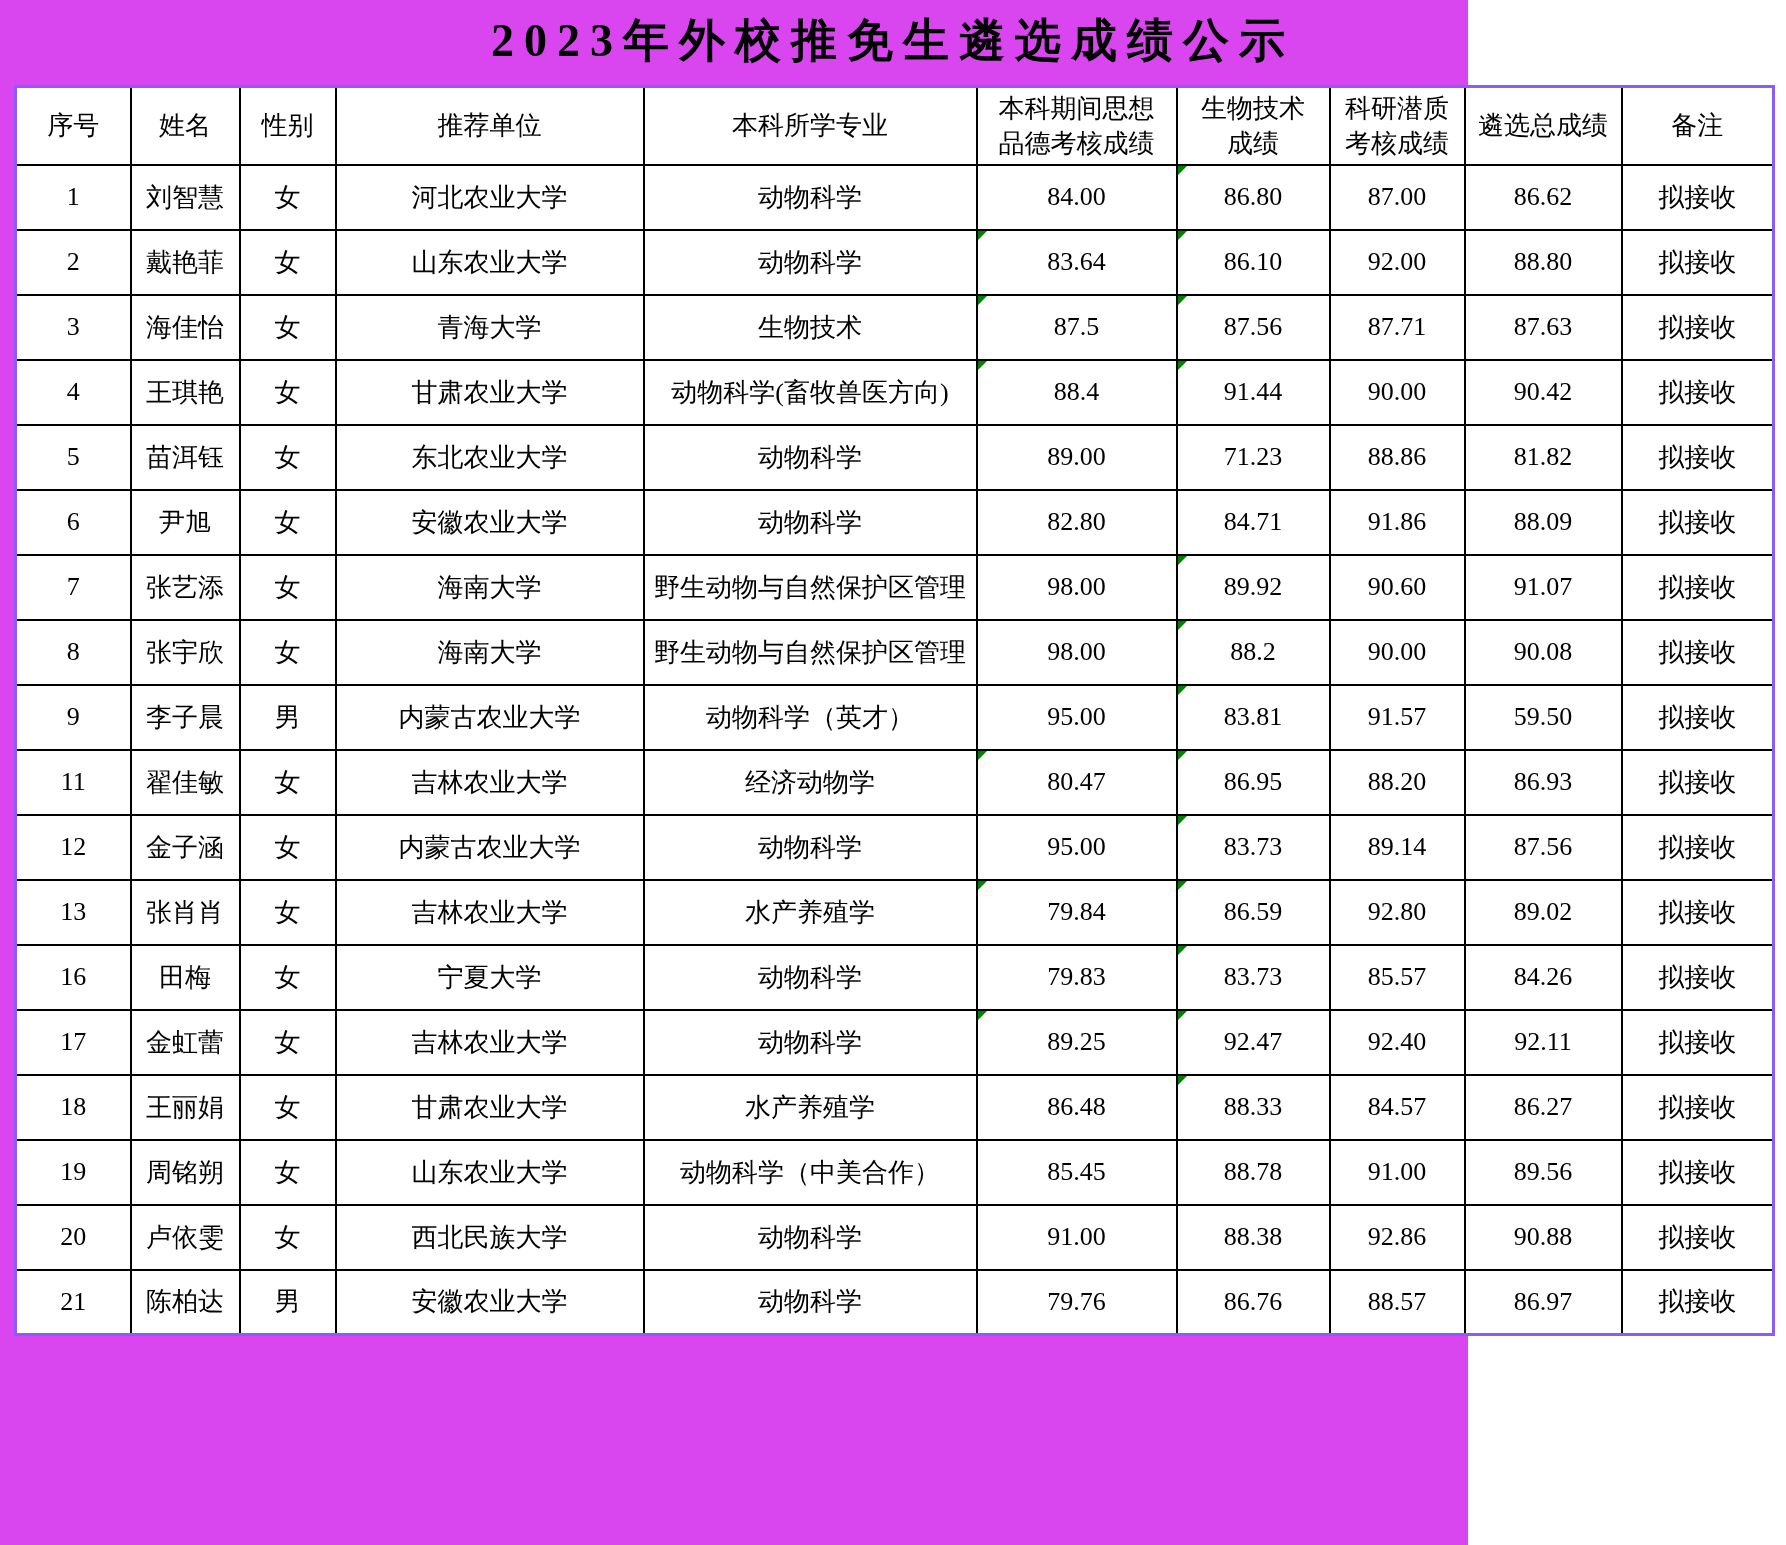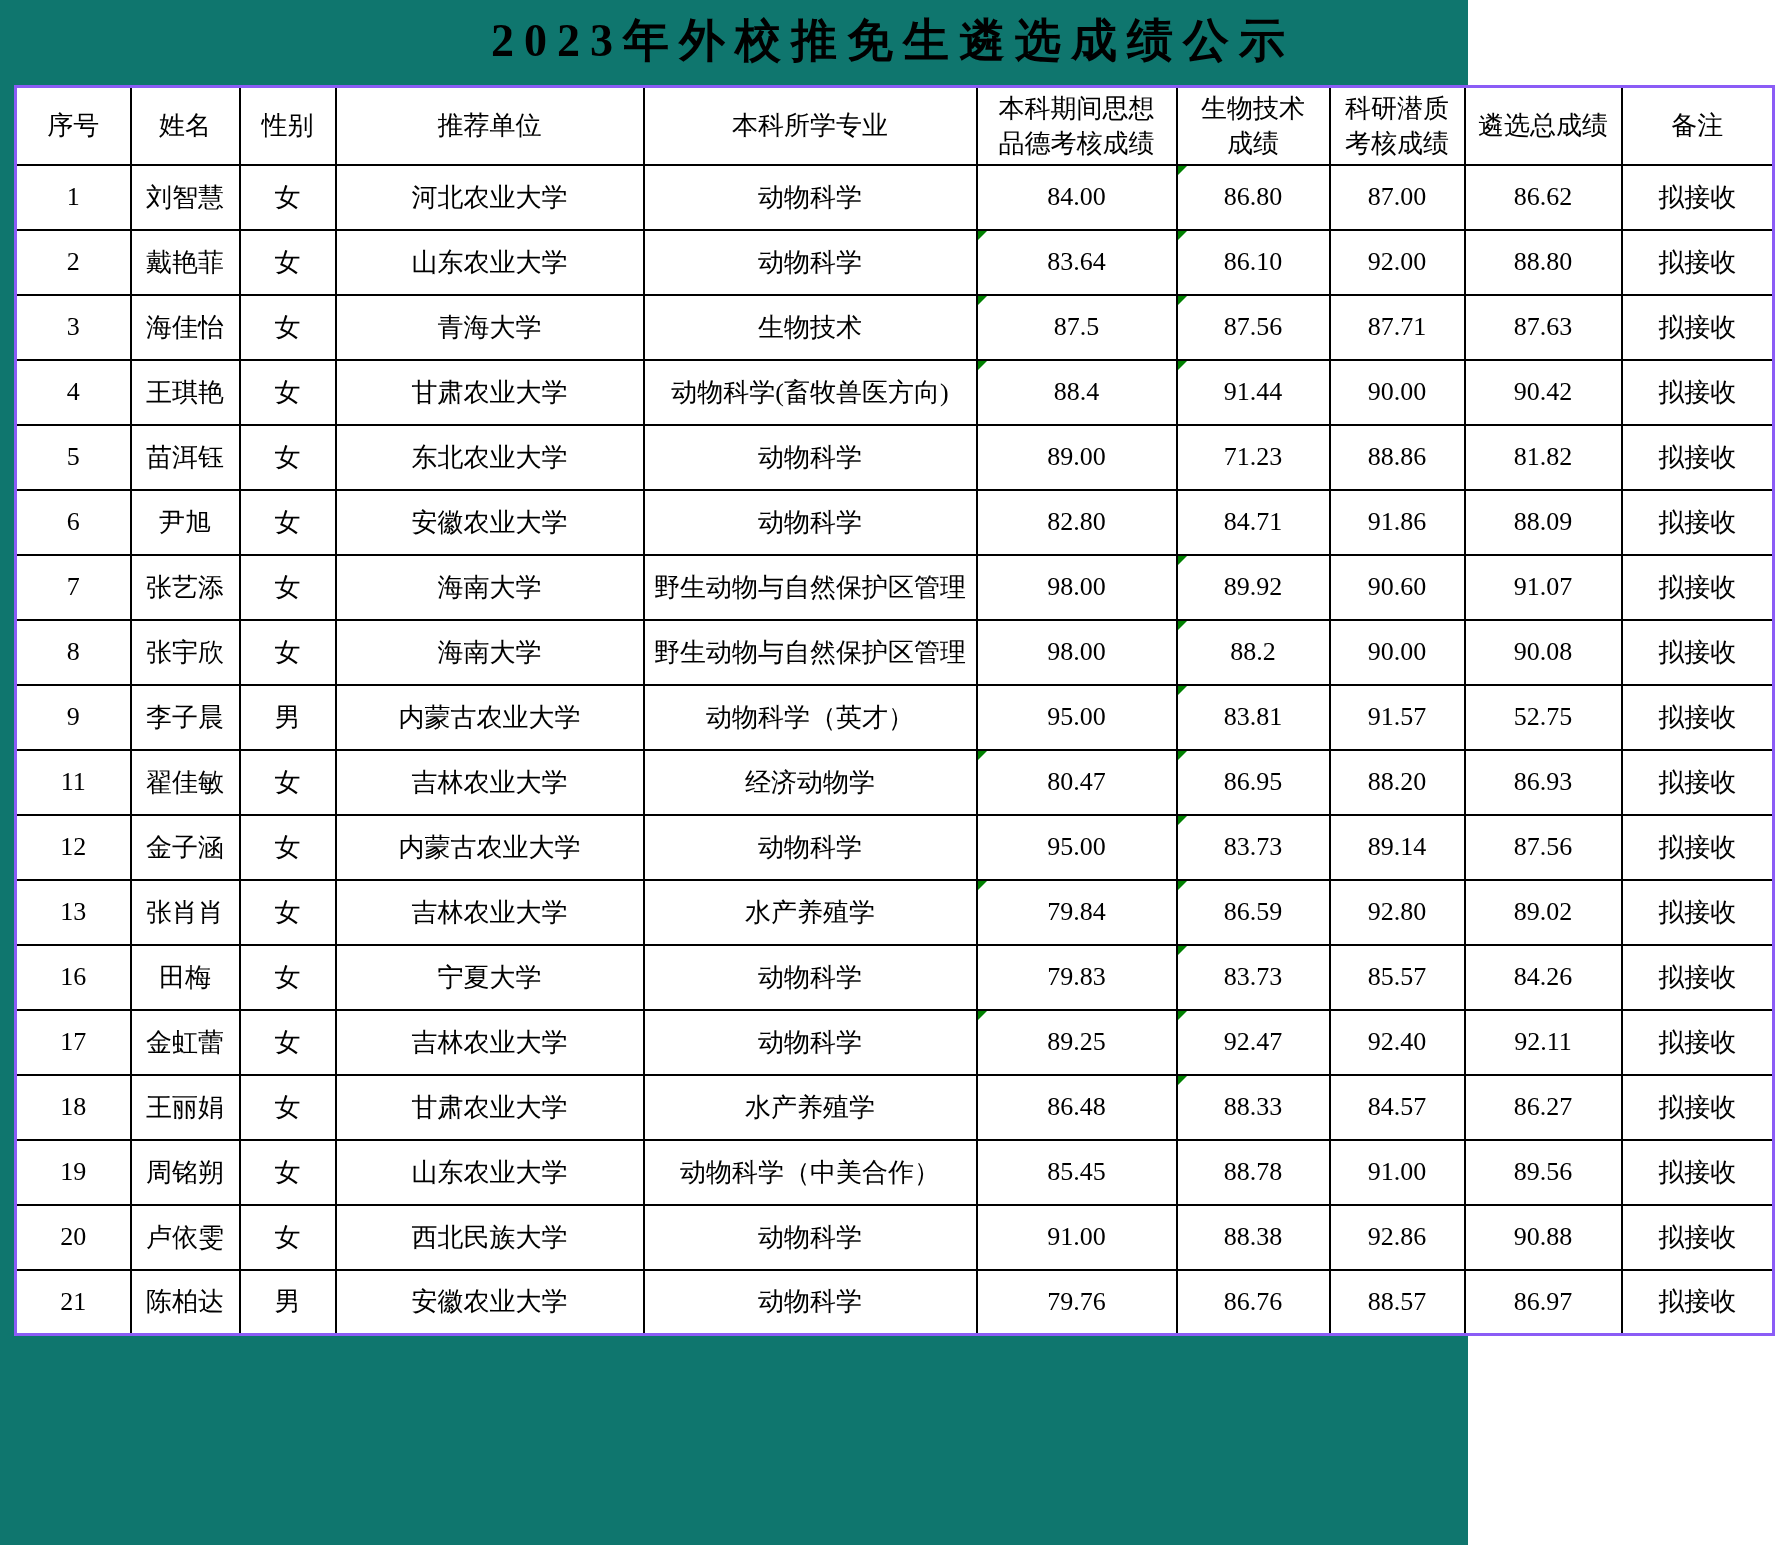--- a/index.html
+++ b/index.html
@@ -9,21 +9,21 @@
     width: 1786px;
     height: 1545px;
     overflow: hidden;
     font-family: "Liberation Serif", "DejaVu Serif", serif;
     color: #000000;
   }
   .page {
     position: relative;
     width: 1468px;
     height: 1545px;
-    background: #0f766e;
+    background: #d946ef;
   }
   .doc-title {
     margin: 0;
     padding-top: 12px;
     width: 1786px;
     text-align: center;
     font-size: 46px;
     font-weight: bold;
     letter-spacing: 10px;
     line-height: 1.25;
@@ -199,21 +199,21 @@
         </tr>
         <tr>
           <td>9</td>
           <td>李子晨</td>
           <td>男</td>
           <td>内蒙古农业大学</td>
           <td>动物科学（英才）</td>
           <td>95.00</td>
           <td>83.81<span class="tri"></span></td>
           <td>91.57</td>
-          <td>52.75</td>
+          <td>59.50</td>
           <td>拟接收</td>
         </tr>
         <tr>
           <td>11</td>
           <td>翟佳敏</td>
           <td>女</td>
           <td>吉林农业大学</td>
           <td>经济动物学</td>
           <td>80.47<span class="tri"></span></td>
           <td>86.95<span class="tri"></span></td>

